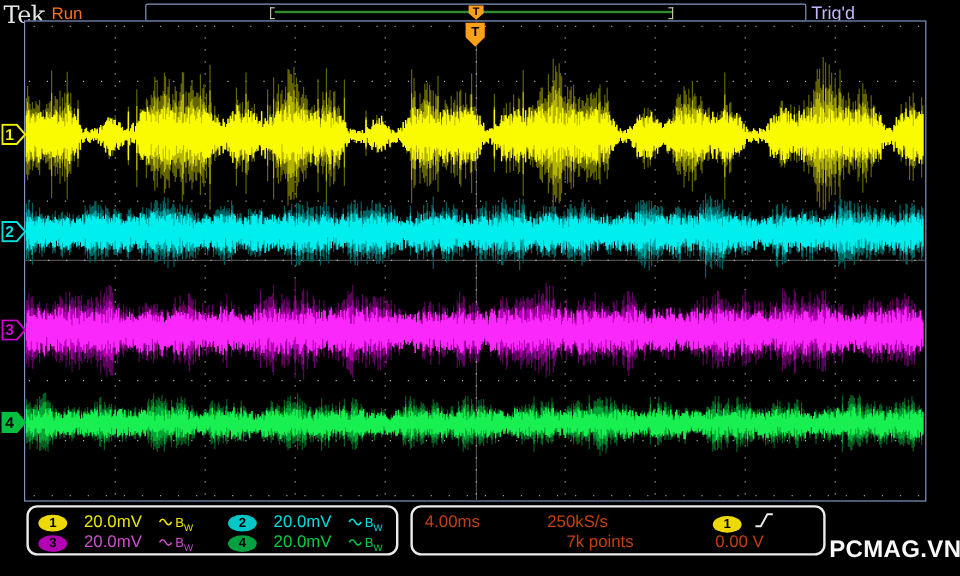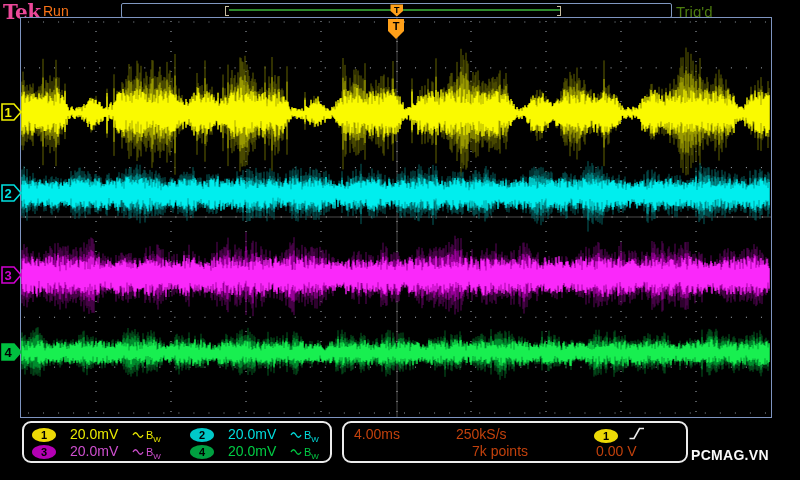--- a/index.html
+++ b/index.html
@@ -1,30 +1,30 @@
 <!DOCTYPE html>
 <html><head>
 <meta charset="utf-8">
 <style>
   html,body{margin:0;padding:0;background:#000;}
   .screen{position:relative;width:800px;height:480px;background:#000;overflow:hidden;
           font-family:"Liberation Sans",sans-serif;-webkit-font-smoothing:antialiased;}
 
   
-  .tek-logo{position:absolute;left:3px;top:0px;color:#ec4899;font-family:"DejaVu Serif",serif;
-            font-weight:bold;font-size:20px;letter-spacing:-0.5px;}
+  .tek-logo{position:absolute;left:3px;top:0px;color:#e5e5e5;font-family:"DejaVu Serif",serif;
+            font-weight:normal;font-size:20px;letter-spacing:-0.5px;}
   .run-status{position:absolute;left:43px;top:3px;color:#f97316;font-size:14px;}
   .record-bar{position:absolute;left:121px;top:3px;width:549px;height:13px;
               border:1px solid #8098c0;border-radius:2px;background:#000;}
   .record-line{position:absolute;left:107px;top:5px;width:332px;height:2px;background:#2e8b2e;}
   .brk{position:absolute;top:2px;width:3px;height:8px;}
   .brk-l{left:103px;border-left:1px solid #c8bfa0;border-top:1px solid #c8bfa0;border-bottom:1px solid #c8bfa0;}
   .brk-r{left:435px;border-right:1px solid #c8bfa0;border-top:1px solid #c8bfa0;border-bottom:1px solid #c8bfa0;}
   .trig-flag{position:absolute;left:268px;top:0px;}
-  .trigd-status{position:absolute;left:676px;top:3px;color:#4d7c0f;font-size:15px;}
+  .trigd-status{position:absolute;left:676px;top:3px;color:#c4b5fd;font-size:15px;}
 
   
   .graticule{position:absolute;left:20px;top:17px;width:750px;height:399px;
              border:1px solid #7e94c0;background:#000;}
   .graticule svg{display:block;}
 
   
   .trig-top{position:absolute;left:387px;top:18px;}
 
   
@@ -41,21 +41,21 @@
   .b1{background:#ecd906;} .b2{background:#00c8c8;} .b3{background:#b400b4;} .b4{background:#00a040;}
   .c1{color:#eaea00;} .c2{color:#00dede;} .c3{color:#cf4fcf;} .c4{color:#00cc44;}
   .white{color:#c2410c;} .orange{color:#ff9b29;}
   .bwicon{font-size:11px;font-weight:normal;}
   .bwicon sub{font-size:8px;}
   .sine{vertical-align:middle;margin-right:1px;}
   .t-sq{display:inline-block;width:13px;height:13px;background:#ff9b19;border-radius:2px;
         color:#000;font-weight:bold;font-size:10px;line-height:13px;text-align:center;vertical-align:-2px;}
   .ptr{font-size:9px;}
 
-  .watermark{position:absolute;left:691px;top:447px;color:#fafafa;font-size:14px;
+  .watermark{position:absolute;left:691px;top:447px;color:#fafafa;font-size:20px;
              font-weight:bold;letter-spacing:0.3px;}
 </style>
 </head>
 <body>
 
 <div class="screen">
 
   <div class="tek-logo">Tek</div>
   <div class="run-status">Run</div>
 

